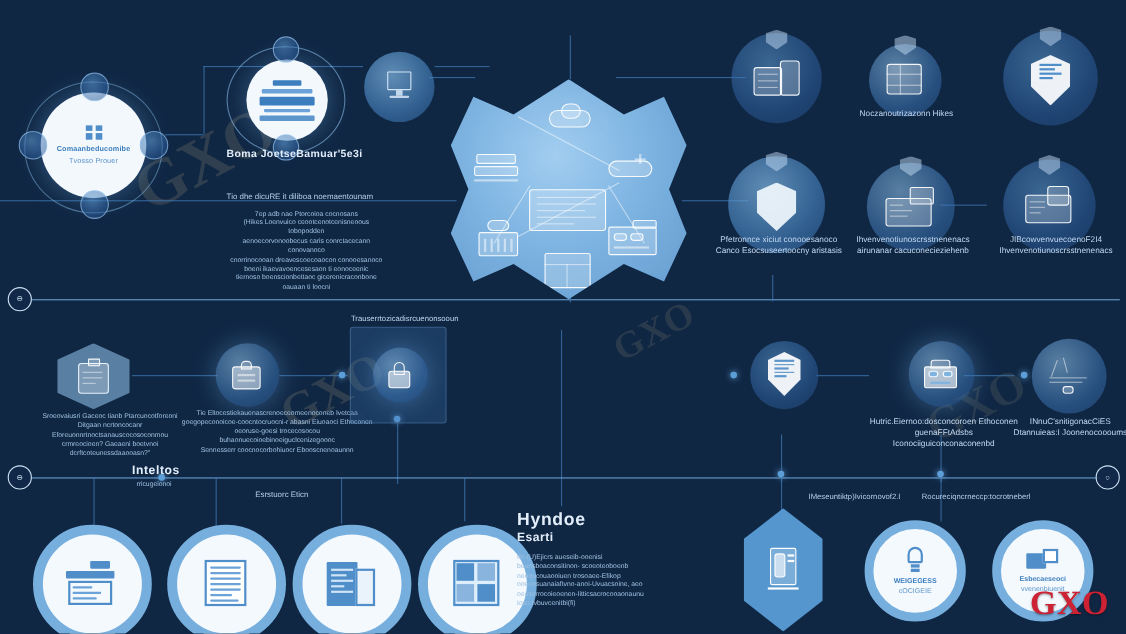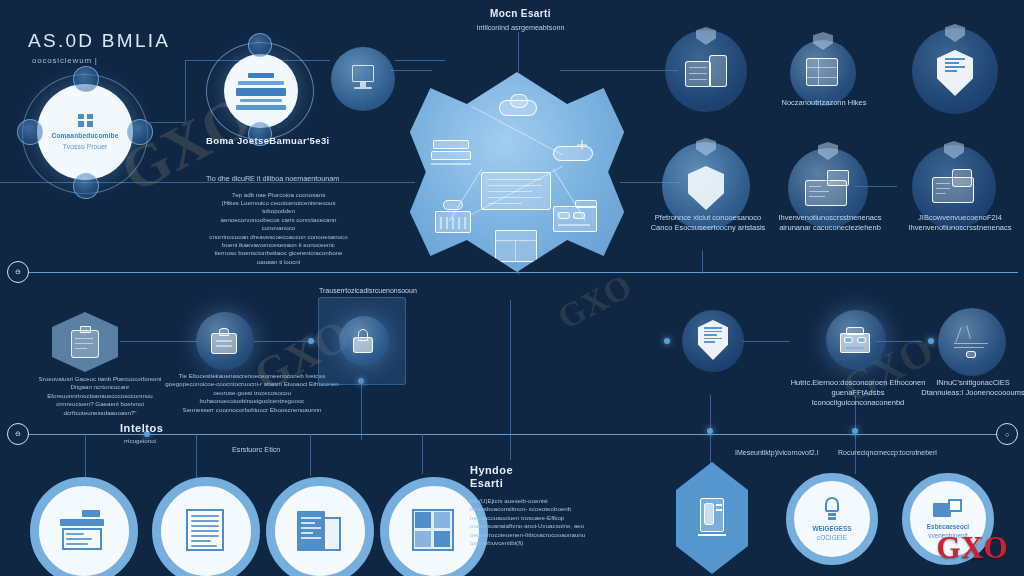--- a/index.html
+++ b/index.html
@@ -145,24 +145,20 @@
   <div class="ring-node" style="left:7px; top:261px;">
     <i>⊖</i>
   </div>
   <div class="ring-node" style="left:7px; top:423px;">
     <i>⊖</i>
   </div>
   <div class="ring-node" style="left:996px; top:423px;">
     <i>○</i>
   </div>
 
-  <div style="position:absolute; left:28px; top:30px;">
-    <div class="bigttl blurtxt">AS.0D BMLIA</div>
-    <div class="sub blurtxt" style="margin-top:4px; margin-left:4px;">oocosiclewum |</div>
-  </div>
 
   <div class="node" style="left:20px; top:78px;">
     <div style="position:relative; width:130px; height:112px;">
       <div class="halo" style="left:2px; top:-4px; width:126px; height:120px;"></div>
       <div class="disc white glow" style="position:absolute; left:17px; top:6px; width:96px; height:96px;">
         <div style="text-align:center;">
           <div class="g fill" style="position:relative; margin:0 auto 5px; width:15px; height:13px;
                       background:
                         linear-gradient(#4f8ec9,#4f8ec9) 0 0/6px 5px no-repeat,
                         linear-gradient(#4f8ec9,#4f8ec9) 9px 0/6px 5px no-repeat,
@@ -213,24 +209,20 @@
   </div>
 
   <div class="disc midblue" style="position:absolute; left:331px; top:47px; width:64px; height:64px;">
     <div style="position:relative; width:30px; height:28px;">
       <div class="g box" style="left:4px; top:0; width:22px; height:17px; border-color:rgba(225,240,255,.9); border-radius:1px;"></div>
       <div class="g" style="left:12px; top:17px; width:6px; height:5px; background:rgba(225,240,255,.8);"></div>
       <div class="g" style="left:6px; top:22px; width:18px; height:2px; background:rgba(225,240,255,.8); border-radius:1px;"></div>
     </div>
   </div>
 
-  <div style="position:absolute; left:418px; top:8px; width:205px; text-align:center;">
-    <div class="ttl blurtxt" style="font-size:10px;">Mocn Esarti</div>
-    <div class="small blurtxt" style="margin-top:4px;">Intilconind asrgemeabtsonn</div>
-  </div>
 
   <div id="core" style="left:403px; top:72px; width:228px; height:200px;
               clip-path:polygon(50% 0%, 72% 16%, 88% 8%, 97% 30%, 90% 50%, 97% 70%, 88% 92%, 72% 84%, 50% 100%, 28% 84%, 12% 92%, 3% 70%, 10% 50%, 3% 30%, 12% 8%, 28% 16%);">
 
     <div class="core-line" style="left:62px; top:58px; width:104px; height:1px; transform:rotate(28deg);"></div>
     <div class="core-line" style="left:62px; top:58px; width:104px; height:1px; transform:rotate(-28deg); top:118px;"></div>
     <div class="core-line" style="left:62px; top:92px; width:1px; height:62px; transform:rotate(32deg);"></div>
     <div class="core-line" style="left:166px; top:92px; width:1px; height:62px; transform:rotate(-32deg);"></div>
 
     <div style="position:absolute; left:96px; top:22px; width:40px; height:26px;">
@@ -485,21 +477,21 @@
     <div style="position:relative; width:44px; height:44px;">
       <div class="g box" style="left:0; top:0; width:42px; height:42px; border-width:2px; background:#dfeefb;"></div>
       <div class="g fill" style="left:3px; top:3px; width:16px; height:16px;"></div>
       <div class="g fill" style="left:22px; top:3px; width:16px; height:16px; opacity:.6;"></div>
       <div class="g fill" style="left:3px; top:22px; width:16px; height:16px; opacity:.6;"></div>
       <div class="g fill" style="left:22px; top:22px; width:16px; height:16px;"></div>
     </div>
   </div>
 
   <div style="position:absolute; left:470px; top:464px; width:130px;">
-    <div class="ttl blurtxt" style="font-size:11px;">Hyndoe</div>
+    <div class="ttl blurtxt" style="font-size:16px;">Hyndoe</div>
     <div class="ttl blurtxt" style="font-size:11px; margin-top:1px;">Esarti</div>
     <div style="margin-top:8px;">
       <div class="tiny blurtxt">IIe-(U)Ejicrs aueseib-ooenisi</div>
       <div class="tiny blurtxt">beunsboaconsitinon-  scoeoteoboenb</div>
       <div class="tiny blurtxt">neoqucouaooiuen  trosoaee-Efikop</div>
       <div class="tiny blurtxt">ooeensuanaiaftvno-anoi-Uvuacsoine,  aeo</div>
       <div class="tiny blurtxt">oeuserrocoieoenen-Iitticsacrocooaonaunu</div>
       <div class="tiny blurtxt">tosn.tvbuvcenitbi(fi)</div>
     </div>
   </div>

